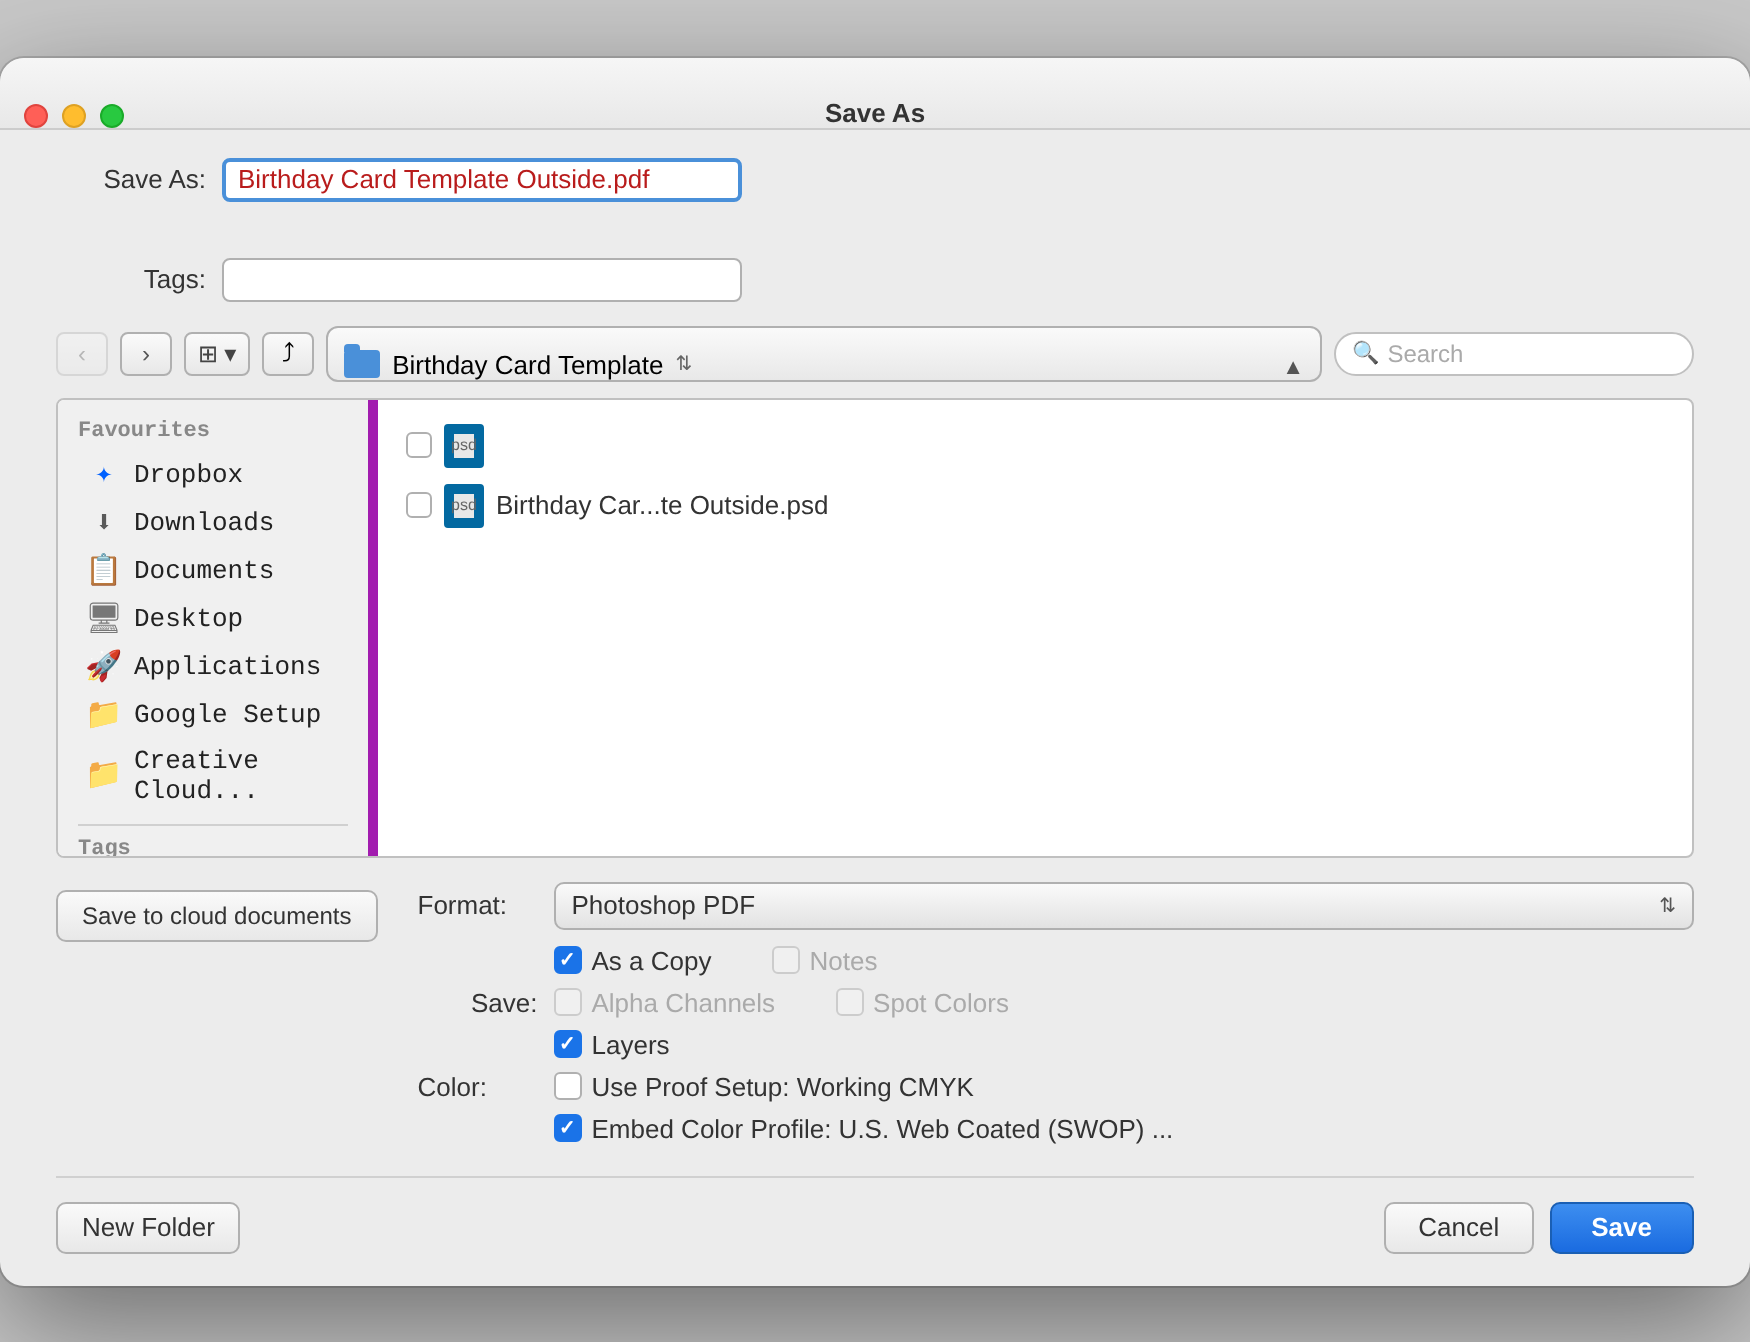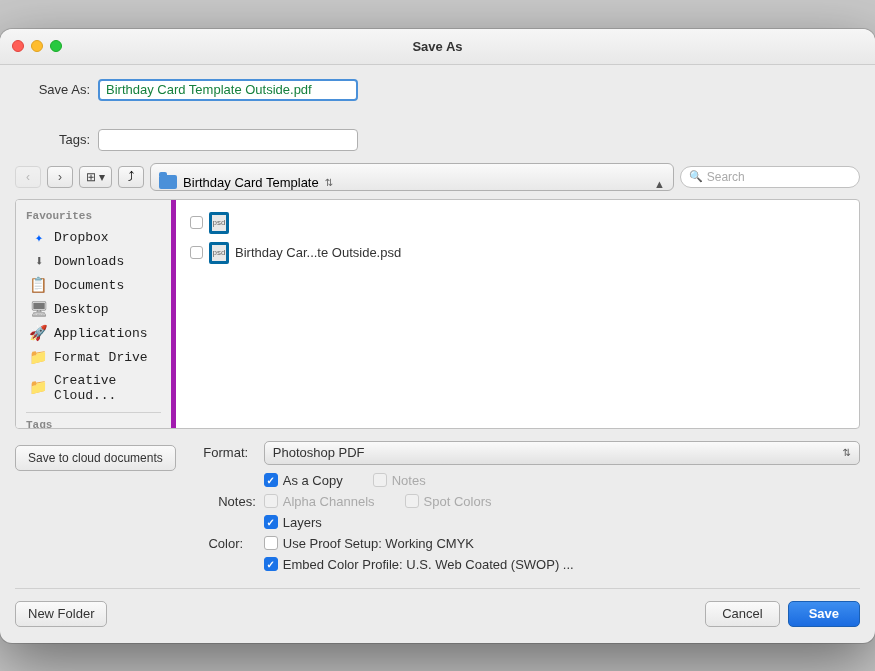--- a/index.html
+++ b/index.html
@@ -17,21 +17,21 @@
       background: #ececec;
       border-radius: 12px;
       box-shadow: 0 20px 60px rgba(0,0,0,0.45), 0 0 0 1px rgba(0,0,0,0.15);
       overflow: hidden;
     }
     .title-bar {
       background: linear-gradient(180deg, #f6f6f6 0%, #e8e8e8 100%);
       border-bottom: 1px solid #ccc;
       height: 36px;
       display: flex;
-      align-items: center;
+      align-items: flex-end;
       justify-content: center;
       position: relative;
       border-radius: 12px 12px 0 0;
     }
     .window-controls {
       position: absolute;
       left: 12px;
       display: flex;
       gap: 7px;
       align-items: center;
@@ -43,21 +43,21 @@
     }
     .win-close { background: #ff5f57; border: 1px solid #e0443e; }
     .win-min { background: #ffbd2e; border: 1px solid #dea123; }
     .win-max { background: #28c940; border: 1px solid #1aab29; }
     .title-text {
       font-size: 13px;
       font-weight: 600;
       color: #333;
     }
     .content {
-      padding: 14px 15px 16px;
+      padding: 14px 28px 16px;
     }
     .save-as-row {
       display: flex;
       align-items: center;
       margin-bottom: 8px;
     }
     .save-as-label {
       text-align: right;
       width: 75px;
       margin-right: 8px;
@@ -67,21 +67,21 @@
     .save-as-input {
       flex: 1;
       max-width: 260px;
       height: 22px;
       border: 2px solid #4a90d9;
       border-radius: 4px;
       padding: 0 6px;
       font-size: 13px;
       background: #fff;
       outline: none;
-      color: #15803d;
+      color: #b91c1c;
     }
     .tags-row {
       display: flex;
       align-items: center;
       margin-bottom: 12px;
       margin-top: 28px;
     }
     .tags-label {
       text-align: right;
       width: 75px;
@@ -228,21 +228,21 @@
     .file-checkbox {
       width: 13px; height: 13px;
       border: 1px solid #b0b0b0;
       border-radius: 3px;
       background: #fff;
       flex-shrink: 0;
     }
     .file-icon {
       width: 20px; height: 22px;
       background: #e8e8e8;
-      border: 3px solid #0369a1;
+      border: 5px solid #0369a1;
       border-radius: 2px;
       display: flex; align-items: center; justify-content: center;
       font-size: 8px; color: #666;
       flex-shrink: 0;
     }
     .bottom-section {
       padding: 12px 0 0;
     }
     .bottom-row {
       display: flex;
@@ -265,21 +265,21 @@
       flex: 1;
     }
     .option-row {
       display: flex;
       align-items: center;
       margin-bottom: 8px;
       gap: 8px;
     }
     .option-label {
       width: 60px;
-      text-align: center;
+      text-align: left;
       font-size: 13px;
       color: #333;
       flex-shrink: 0;
     }
     .format-select {
       flex: 1;
       height: 24px;
       border: 1px solid #b0b0b0;
       border-radius: 5px;
       background: linear-gradient(180deg, #fafafa 0%, #e2e2e2 100%);
@@ -457,21 +457,21 @@
         <div class="sidebar-item">
           <span class="sidebar-item-icon desktop-icon">🖥</span>
           <span>Desktop</span>
         </div>
         <div class="sidebar-item">
           <span class="sidebar-item-icon apps-icon">🚀</span>
           <span>Applications</span>
         </div>
         <div class="sidebar-item">
           <span class="sidebar-item-icon gdrive-icon">📁</span>
-          <span>Format Drive</span>
+          <span>Google Setup</span>
         </div>
         <div class="sidebar-item">
           <span class="sidebar-item-icon cc-icon">📁</span>
           <span>Creative Cloud...</span>
         </div>
         <div class="separator"></div>
         <div class="sidebar-section-title">Tags</div>
       </div>
       <div class="file-list">
         <div class="file-item">
@@ -493,21 +493,21 @@
 
           <div class="option-row">
             <span class="option-label">Format:</span>
             <div class="format-select">
               <span>Photoshop PDF</span>
               <span class="format-arrow">⇅</span>
             </div>
           </div>
 
           <div class="save-row">
-            <span class="save-lbl">Notes:</span>
+            <span class="save-lbl">Save:</span>
             <div style="display:flex;flex-direction:column;gap:6px;flex:1;">
               <div class="checkboxes-grid">
                 <div class="checkbox-item">
                   <div class="cb checked"></div>
                   <span>As a Copy</span>
                 </div>
                 <div class="checkbox-item disabled">
                   <div class="cb disabled"></div>
                   <span>Notes</span>
                 </div>

